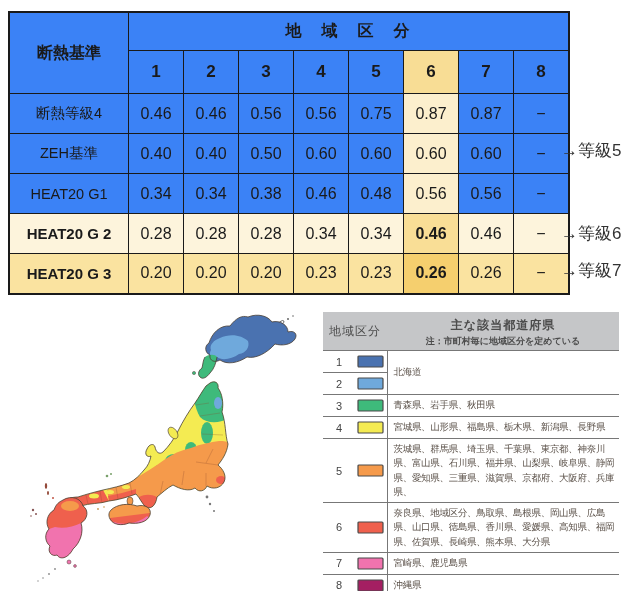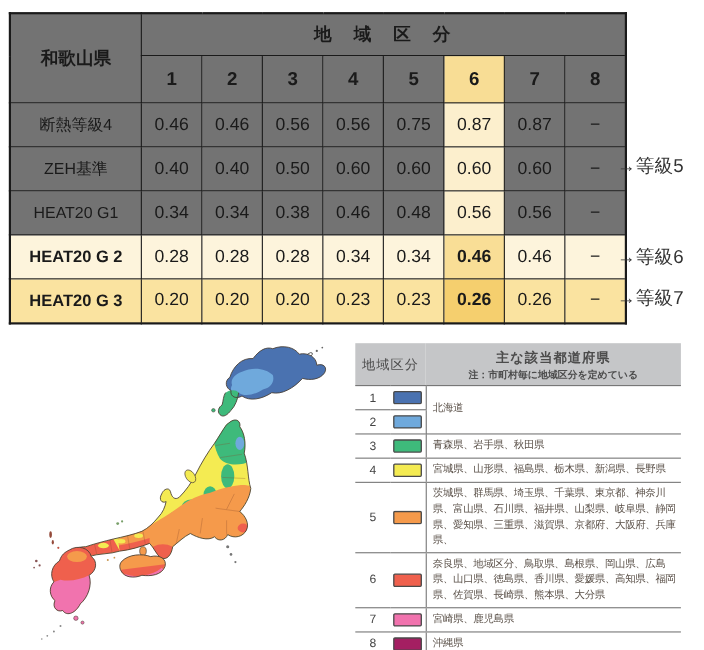--- a/index.html
+++ b/index.html
@@ -1,21 +1,21 @@
 <!DOCTYPE html>
 <html><head>
 <meta charset="utf-8">
 <style>
   html,body{margin:0;padding:0;background:#fff;}
   body{font-family:"Liberation Sans","DejaVu Sans",sans-serif;color:#1a1a1a;}
   #page{position:relative;width:640px;height:591px;background:#fff;overflow:hidden;}
 
   
   #uv-table{position:absolute;left:8px;top:11px;border-collapse:collapse;table-layout:fixed;}
-  #uv-table th,#uv-table td{border:1px solid #1a1a1a;text-align:center;vertical-align:middle;padding:0;background:#737373;}
+  #uv-table th,#uv-table td{border:1px solid #1a1a1a;text-align:center;vertical-align:middle;padding:0;background:#3b82f6;}
   #uv-table{border:2px solid #1a1a1a;}
   #uv-table .corner{width:118px;font-size:16px;font-weight:bold;}
   #uv-table .group{height:37px;font-size:16px;font-weight:bold;letter-spacing:2px;}
   #uv-table .colnum{height:42px;width:54px;font-size:17px;font-weight:bold;}
   #uv-table tbody tr{height:40px;}
   #uv-table tbody th{font-size:14.5px;font-weight:normal;}
   #uv-table tbody td{font-size:16px;}
   #uv-table thead th.c6{background:#f8dd95;}
   #uv-table tbody tr.plain td.c6{background:#fcefcd;}
   #uv-table tr.hl-light th,#uv-table tr.hl-light td{background:#fdf4dc;}
@@ -61,21 +61,21 @@
         <col style="width:54px">
         <col style="width:54px">
         <col style="width:54px">
         <col style="width:54px">
         <col style="width:54px">
         <col style="width:54px">
         <col style="width:54px">
     </colgroup>
     <thead>
       <tr>
-        <th class="corner" rowspan="2">和歌山県</th>
+        <th class="corner" rowspan="2">断熱基準</th>
         <th class="group" colspan="8">地　域　区　分</th>
       </tr>
       <tr>
         <th class="colnum">1</th>
         <th class="colnum">2</th>
         <th class="colnum">3</th>
         <th class="colnum">4</th>
         <th class="colnum">5</th>
         <th class="colnum c6">6</th>
         <th class="colnum">7</th>

